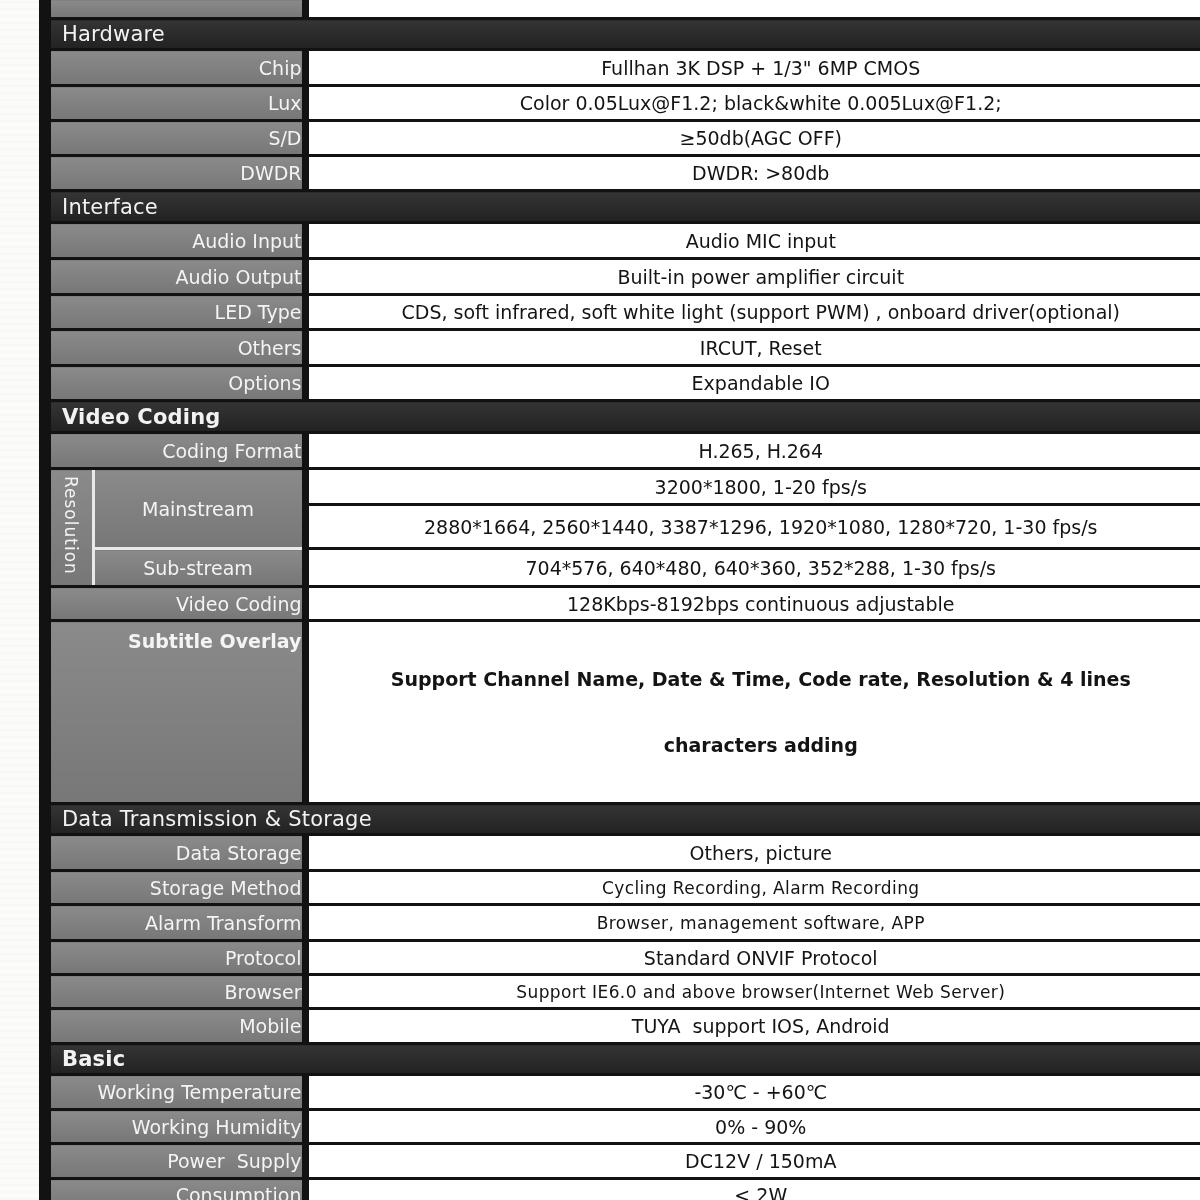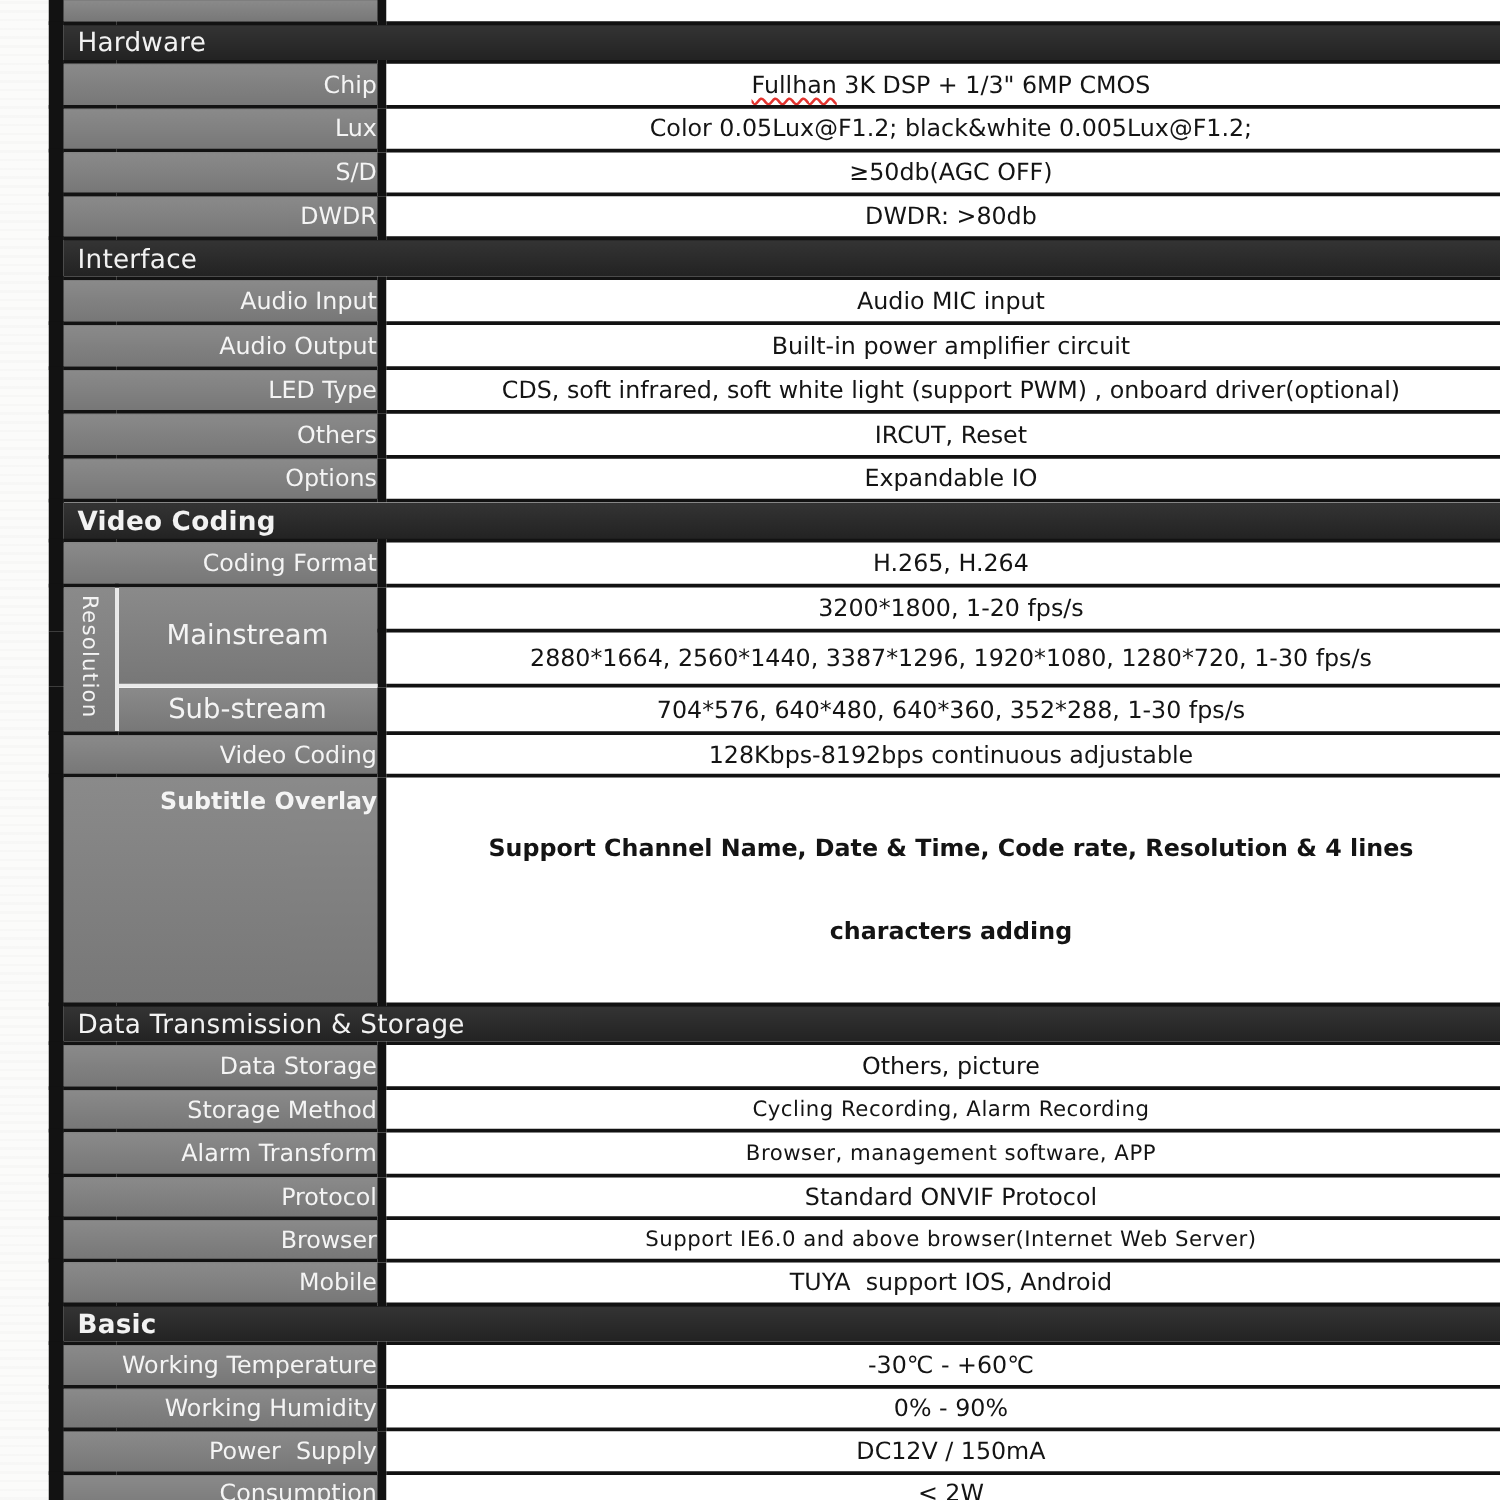--- a/index.html
+++ b/index.html
@@ -90,29 +90,28 @@
     border-right: 3px solid #e9e9e9;
   }
   td.res-vert .vtext {
     writing-mode: vertical-rl;
     margin: 0 auto;
     letter-spacing: 1px;
   }
   td.sub-lbl {
     background: linear-gradient(#8a8a8a, #777777);
     color: #f4f4f4;
-    font-size: 22px;
+    font-size: 19px;
     text-align: center;
     border-right-width: 7px;
   }
   td.sub-lbl.divider { border-bottom: 3px solid #e9e9e9; }
 
   
   .squiggle {
-    text-decoration: underline;
     text-decoration-style: wavy;
     text-decoration-color: #e3342f;
     text-decoration-thickness: 1.5px;
     text-underline-offset: 4px;
   }
 
   .line { display: block; font-weight: bold; }
 
   
   tr.partial-top td { height: 13px; }

